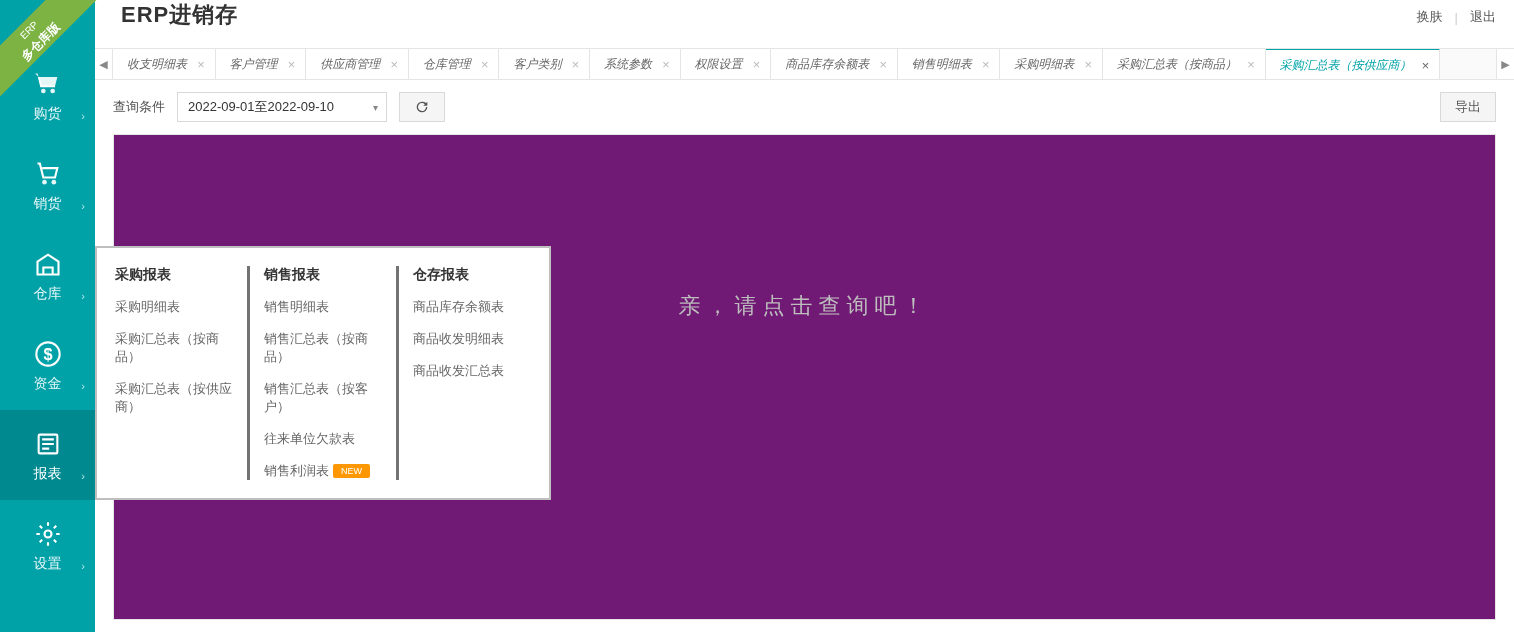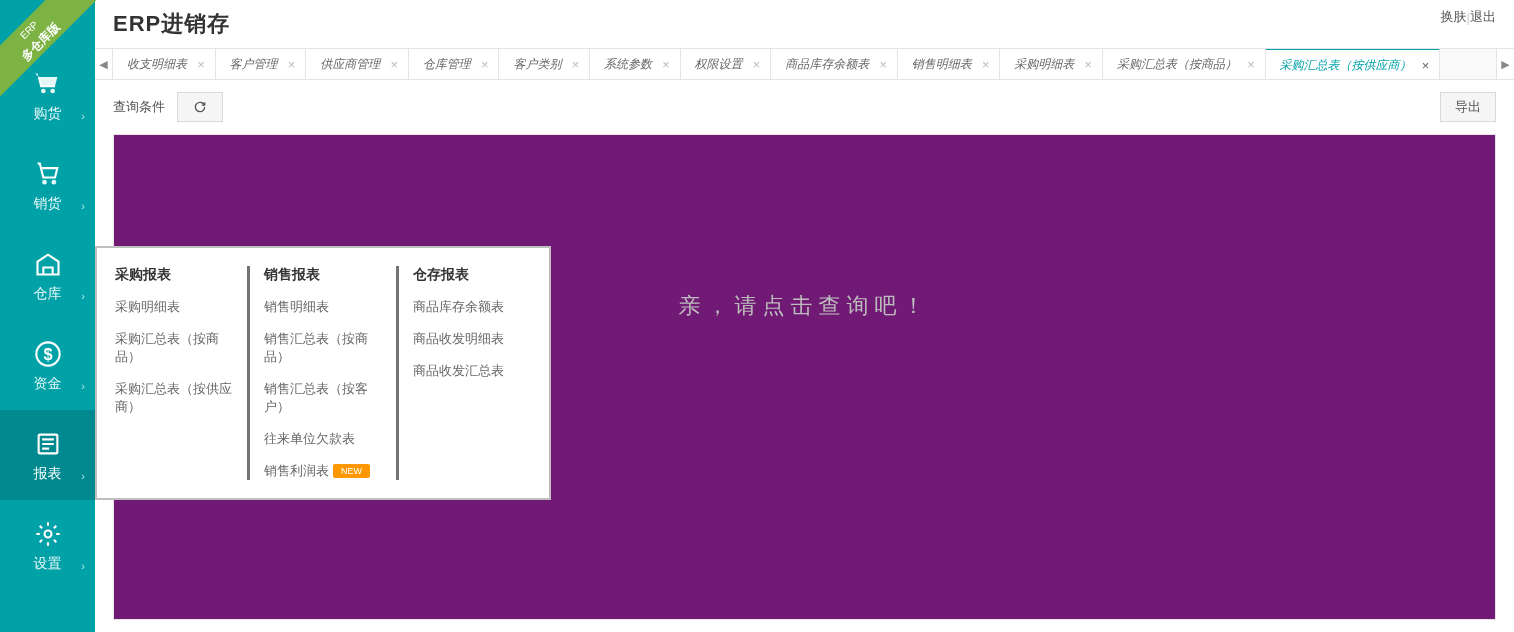--- a/index.html
+++ b/index.html
@@ -79,38 +79,39 @@
 
   
   .main {
     position: absolute;
     left: 95px; right: 0; top: 0; bottom: 0;
   }
 
   .topbar {
     height: 48px;
     display: flex;
-    align-items: center;
-    padding: 0 18px;
+    align-items: flex-start;
+    padding: 0 26px;
     position: relative;
   }
   .app-title {
     font-size: 22px;
     font-weight: bold;
     color: #333;
     letter-spacing: 1px;
   }
   .top-actions {
     position: absolute;
     right: 18px;
     top: 8px;
     font-size: 13px;
     color: #555;
     display: flex;
     align-items: center;
+    gap: 12px;
   }
   .top-actions .sep { color: #ccc; }
   .top-actions a { cursor: pointer; }
 
   
   .tabs-row {
     display: flex;
     align-items: stretch;
     border-top: 1px solid #e5e5e5;
     border-bottom: 1px solid #e5e5e5;
@@ -415,20 +416,24 @@
         <div class="tab active">
           <span>采购汇总表（按供应商）</span>
           <span class="close">×</span>
         </div>
       </div>
     <div class="tab-scroll-btn right">▶</div>
   </div>
 
   <div class="toolbar">
     <span class="q-label">查询条件</span>
+    <div class="date-picker">
+      <span>2022-09-01至2022-09-10</span>
+      <span class="caret">▾</span>
+    </div>
     <div class="refresh-btn">
       <svg viewBox="0 0 24 24">
           <path d="M12 4a8 8 0 108 8h-2a6 6 0 11-1.76-4.24L14 10h6V4l-2.05 2.05A7.96 7.96 0 0012 4z" fill="#555"></path>
         </svg>
     </div>
     <div class="export-btn">
       <span>导出</span>
     </div>
   </div>
 

